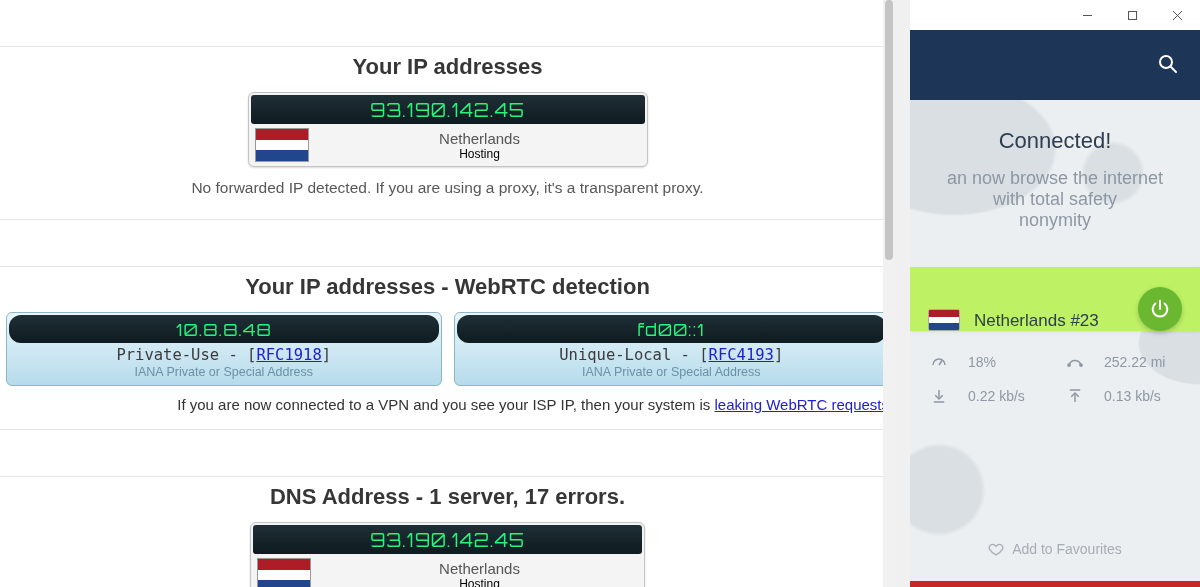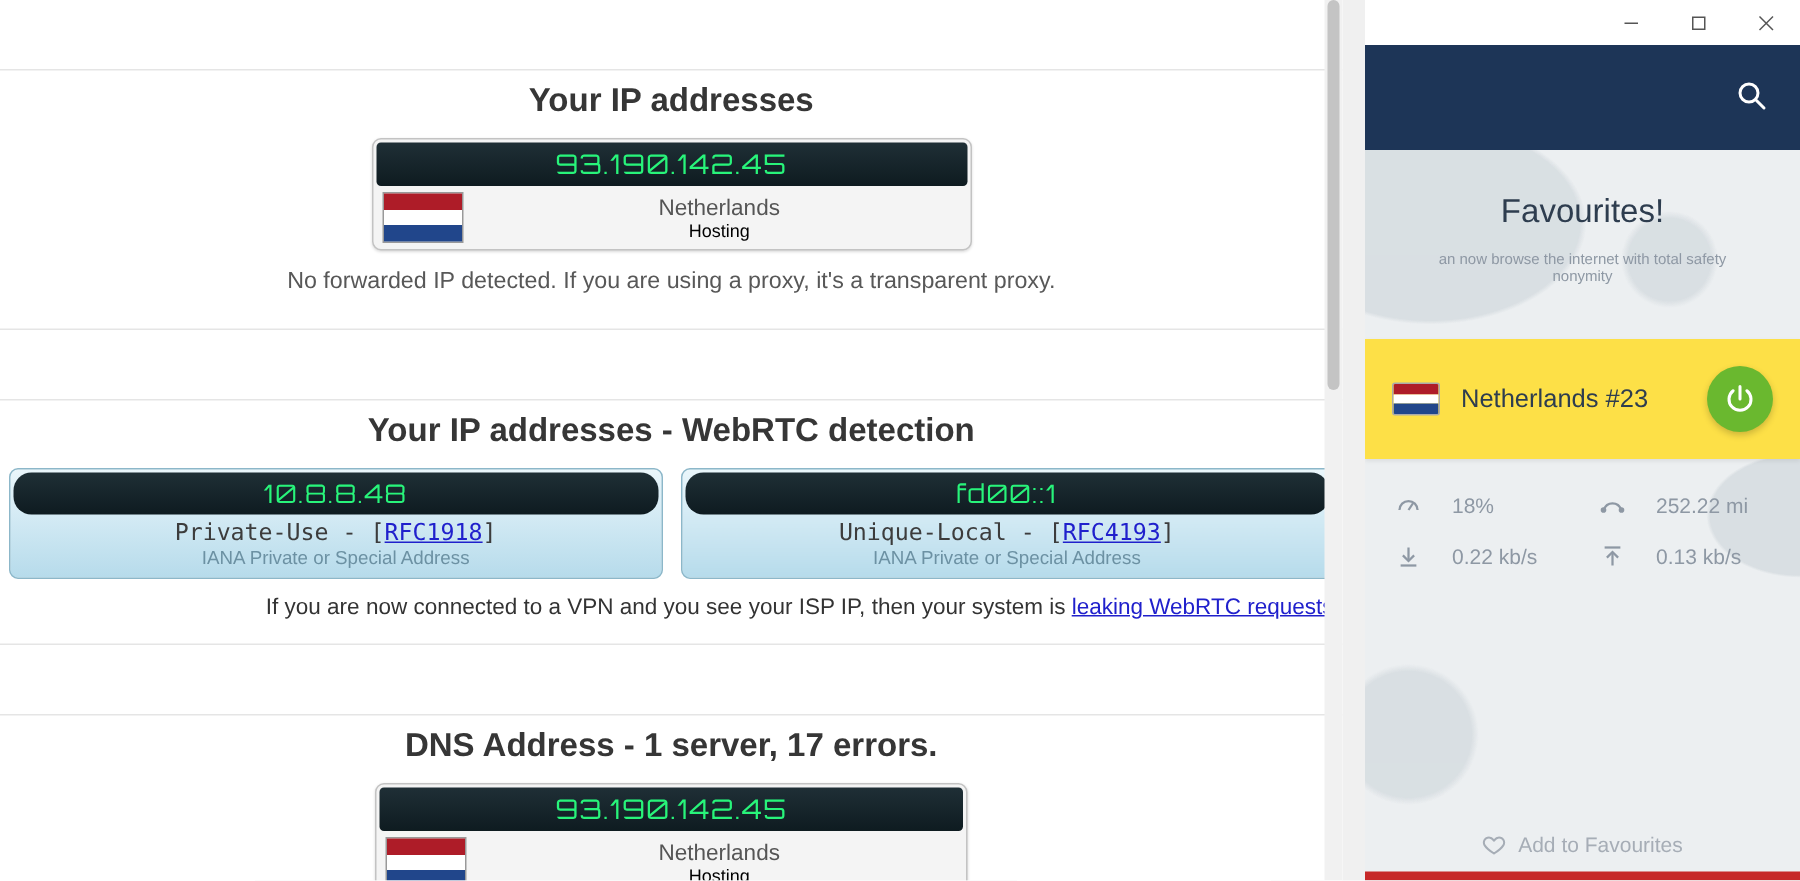--- a/index.html
+++ b/index.html
@@ -52,33 +52,33 @@
     .mapbg::before { content:""; position:absolute; inset:0;
       background:
         radial-gradient(circle at 10% 80%, #d8dee2 0 9%, transparent 10%),
         radial-gradient(circle at 70% 15%, #d8dee2 0 6%, transparent 7%),
         radial-gradient(ellipse 120px 80px at 100% 50%, #d8dee2 0 50%, transparent 52%),
         radial-gradient(ellipse 200px 130px at 15% 10%, #d8dee2 0 50%, transparent 52%);
       opacity:.9;
     }
     .mapinner { position:relative; z-index:1; text-align:center; padding-top:28px; }
     .status { font-size:22px; color:#2e3d4f; }
-    .desc { font-size:10px; color:#8e98a4; margin-top:14px; padding:0 24px; }
-
-    .serverline { position:relative; z-index:1; margin-top:36px; height:80px; background:#fde047; display:flex; align-items:center; padding:0 18px; gap:14px; box-shadow:0 1px 3px rgba(0,0,0,.08); }
+    .desc { font-size:18px; color:#8e98a4; margin-top:14px; padding:0 24px; }
+
+    .serverline { position:relative; z-index:1; margin-top:36px; height:64px; background:#bef264; display:flex; align-items:flex-end; padding:0 18px; gap:14px; box-shadow:0 1px 3px rgba(0,0,0,.08); }
     .flag-sm { width:32px; height:22px; border:1px solid #aaa; display:flex; flex-direction:column; border-radius:2px; overflow:hidden; }
     .flag-sm > div { flex:1; }
     .srvname { font-size:17px; color:#2e3d4f; flex:1; }
     .pwr { width:44px; height:44px; border-radius:50%; background:#6ab82f; display:flex; align-items:center; justify-content:center; color:#fff; box-shadow:0 2px 5px rgba(0,0,0,.2); }
 
     .stats { position:relative; z-index:1; display:grid; grid-template-columns:1fr 1fr; row-gap:16px; column-gap:6px; padding:22px 4px 0 20px; color:#8e98a4; font-size:14px; }
     .stat { display:flex; align-items:center; gap:20px; }
     .stat svg { flex:0 0 auto; }
 
-    .fav { position:absolute; bottom:16px; left:0; right:0; text-align:center; color:#a6adb6; font-size:14px; display:flex; align-items:center; justify-content:center; gap:8px; z-index:1;}
+    .fav { position:absolute; bottom:30px; left:0; right:0; text-align:center; color:#a6adb6; font-size:14px; display:flex; align-items:center; justify-content:center; gap:8px; z-index:1;}
     .redline { position:absolute; bottom:0; left:0; right:0; height:6px; background:#c62828; z-index:1;}
   </style>
 </head>
 <body>
 
 <div class="root">
 
   <div class="leak">
 
     <div class="section">
@@ -168,21 +168,21 @@
       <div class="srch">
         <svg width="20" height="20" viewBox="0 0 20 20">
             <circle cx="8" cy="8" r="6" fill="none" stroke="#fff" stroke-width="2"></circle>
             <line x1="13" y1="13" x2="18" y2="18" stroke="#fff" stroke-width="2" stroke-linecap="round"></line>
           </svg>
       </div>
     </div>
 
     <div class="mapbg">
       <div class="mapinner">
-        <div class="status">Favourites!</div>
+        <div class="status">Connected!</div>
         <div class="desc">
           <span>an now browse the internet with total safety</span><br><span>nonymity</span>
         </div>
       </div>
 
       <div class="serverline">
         <div class="flag-sm">
             <div class="nl-r"></div>
             <div class="nl-w"></div>
             <div class="nl-b"></div>

